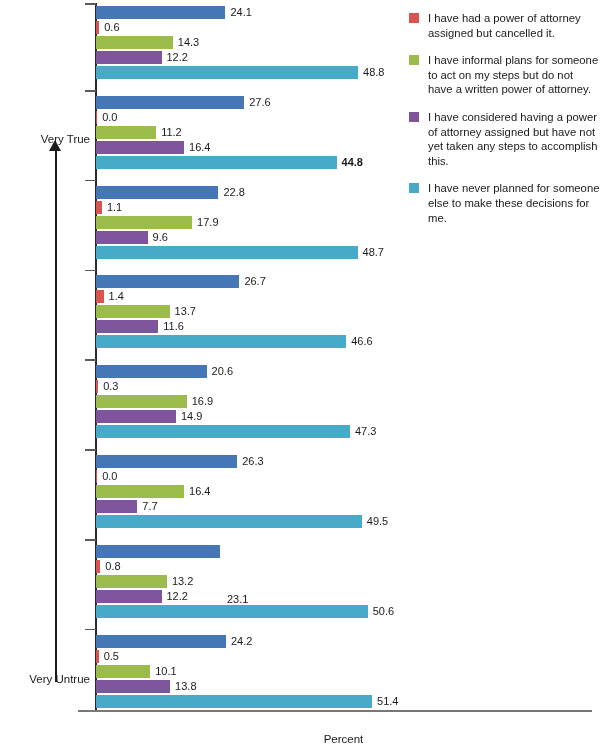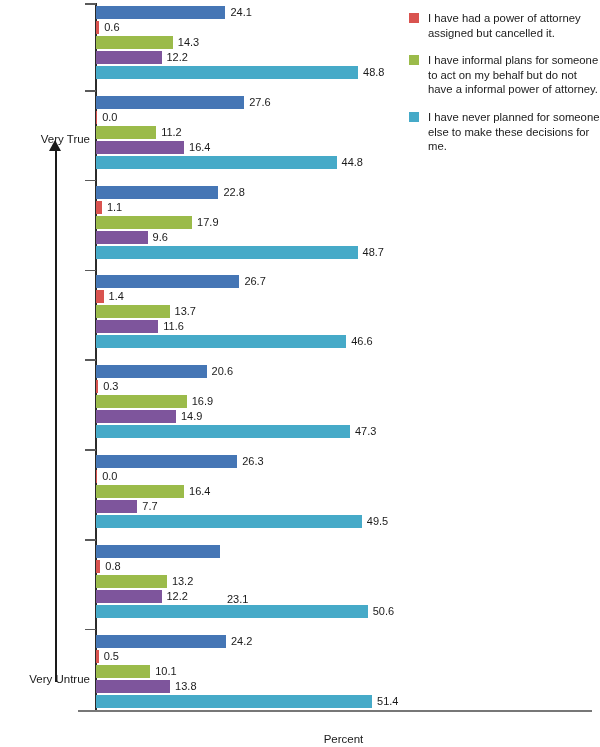--- a/index.html
+++ b/index.html
@@ -169,21 +169,21 @@
       <div class="y-tick" style="top: 179.8px;"></div>
       <div class="bar" title="27.6" style="top: 95.8px; width: 148.212px; background: rgb(69, 118, 181);"></div>
       <div class="bar-value" style="top: 95.8px; left: 249.212px;">27.6</div>
       <div class="bar" title="0.0" style="top: 110.8px; width: 1.2px; background: rgb(217, 83, 79);"></div>
       <div class="bar-value" style="top: 110.8px; left: 102.2px;">0.0</div>
       <div class="bar" title="11.2" style="top: 125.8px; width: 60.144px; background: rgb(155, 187, 74);"></div>
       <div class="bar-value" style="top: 125.8px; left: 161.144px;">11.2</div>
       <div class="bar" title="16.4" style="top: 140.8px; width: 88.068px; background: rgb(126, 85, 156);"></div>
       <div class="bar-value" style="top: 140.8px; left: 189.068px;">16.4</div>
       <div class="bar" title="44.8" style="top: 155.8px; width: 240.576px; background: rgb(70, 170, 200);"></div>
-      <div class="bar-value" style="top: 155.8px; left: 341.576px;">44.8</div>
+      <div class="bar-value" style="top: 155.8px; left: 341.576px; font-weight: bold;">44.8</div>
       <div class="cat-label" style="top: 215.1px;">6</div>
       <div class="y-tick" style="top: 269.6px;"></div>
       <div class="bar" title="22.8" style="top: 185.6px; width: 122.436px; background: rgb(69, 118, 181);"></div>
       <div class="bar-value" style="top: 185.6px; left: 223.436px;">22.8</div>
       <div class="bar" title="1.1" style="top: 200.6px; width: 5.907px; background: rgb(217, 83, 79);"></div>
       <div class="bar-value" style="top: 200.6px; left: 106.907px;">1.1</div>
       <div class="bar" title="17.9" style="top: 215.6px; width: 96.123px; background: rgb(155, 187, 74);"></div>
       <div class="bar-value" style="top: 215.6px; left: 197.123px;">17.9</div>
       <div class="bar" title="9.6" style="top: 230.6px; width: 51.552px; background: rgb(126, 85, 156);"></div>
       <div class="bar-value" style="top: 230.6px; left: 152.552px;">9.6</div>
@@ -252,20 +252,24 @@
 
   <div class="x-title">Percent</div>
 
   <div class="legend" id="legend">
       <div class="legend-item">
         <span class="legend-swatch" style="background: rgb(217, 83, 79);"></span>
         <span class="legend-text">I have had a power of attorney assigned but cancelled it.</span>
       </div>
       <div class="legend-item">
         <span class="legend-swatch" style="background: rgb(155, 187, 74);"></span>
-        <span class="legend-text">I have informal plans for someone to act on my behalf but do not have a informal power of attorney.</span>
+        <span class="legend-text">I have informal plans for someone to act on my steps but do not have a written power of attorney.</span>
+      </div>
+      <div class="legend-item">
+        <span class="legend-swatch" style="background: rgb(126, 85, 156);"></span>
+        <span class="legend-text">I have considered having a power of attorney assigned but have not yet taken any steps to accomplish this.</span>
       </div>
       <div class="legend-item">
         <span class="legend-swatch" style="background: rgb(70, 170, 200);"></span>
         <span class="legend-text">I have never planned for someone else to make these decisions for me.</span>
       </div>
     </div>
 </div>
 
 </body></html>

